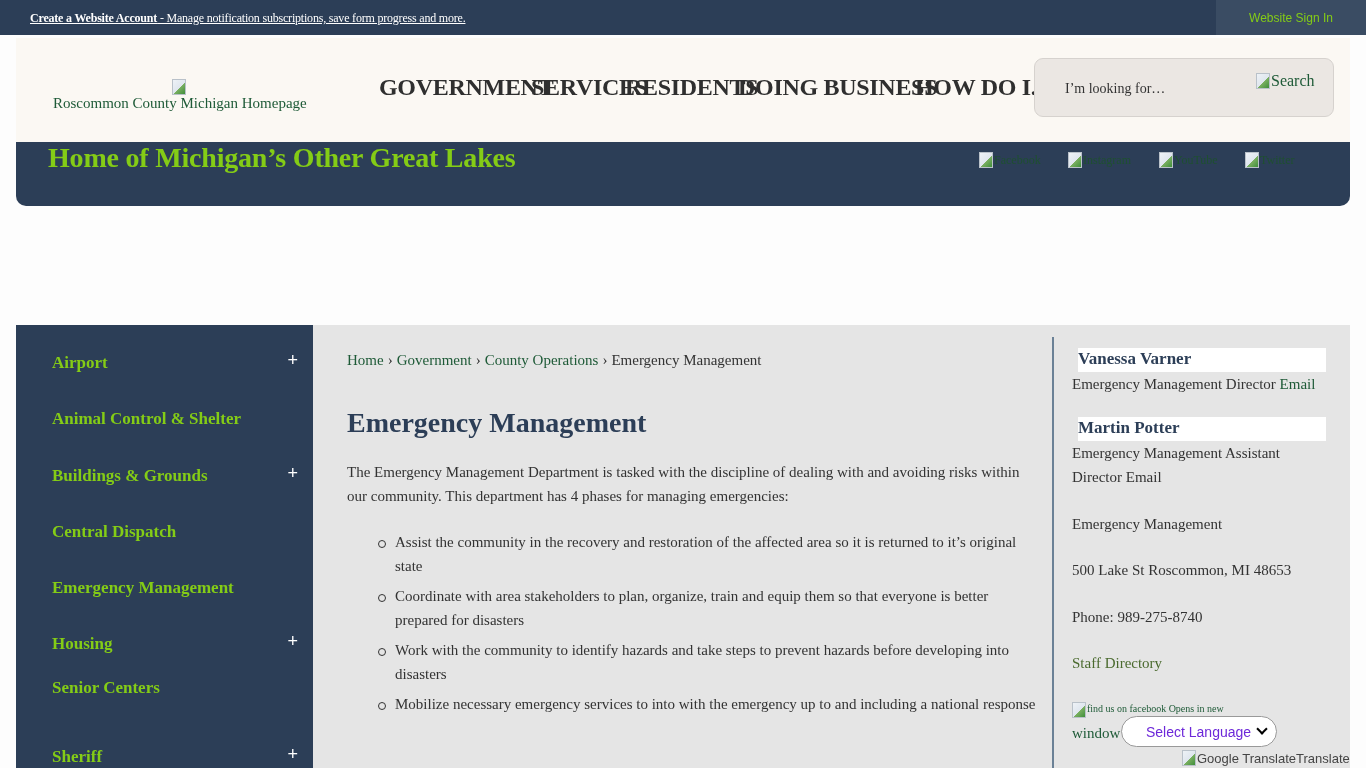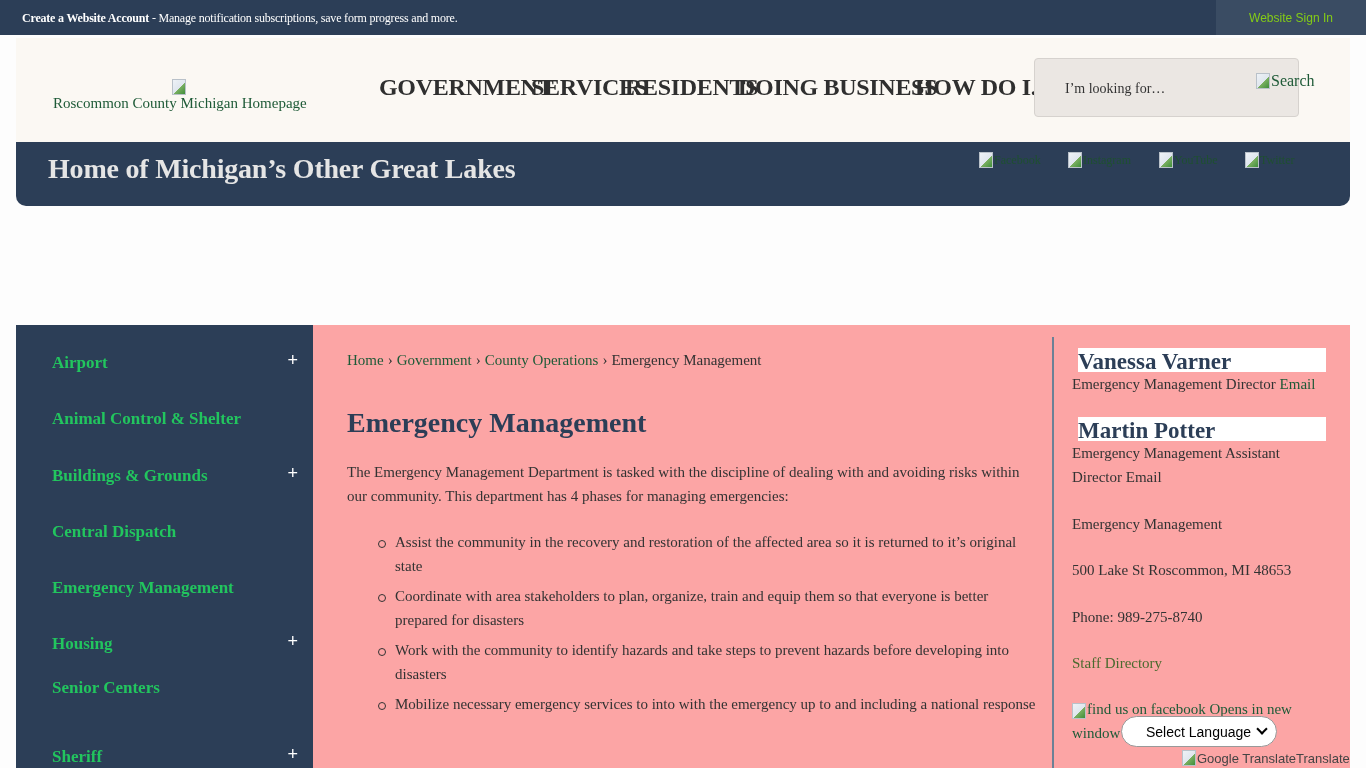--- a/index.html
+++ b/index.html
@@ -11,21 +11,21 @@
       position: relative;
     }
     a { color: #1e5a37; }
 
     
     .topbar {
       position: absolute; left: 0; top: 0; width: 1366px; height: 35px;
       background: #2c3e57; color: #fff;
       font-size: 12px; display: flex; align-items: center;
     }
-    .topbar .msg { position: absolute; left: 22px; top: 11px; letter-spacing: -0.2px; }
+    .topbar .msg { position: absolute; left: 30px; top: 11px; letter-spacing: -0.2px; text-decoration: underline; }
     .topbar .msg b { font-weight: bold; }
     .topbar .signin {
       position: absolute; right: 0; top: 0; width: 150px; height: 35px;
       background: #3a4c63; color: #84cc16;
       font-family: "Liberation Sans", "DejaVu Sans", sans-serif;
       font-size: 12px; display: flex; align-items: center; justify-content: center;
       cursor: pointer;
     }
 
     
@@ -44,70 +44,70 @@
     }
     .nav {
       position: absolute; left: 363px; top: 36px; height: 30px;
     }
     .nav-item {
       position: absolute; top: 0; white-space: nowrap;
       font-size: 24px; font-weight: bold; color: #2f2f2f; cursor: pointer;
       letter-spacing: -0.3px;
     }
     .search-box {
-      position: absolute; left: 1018px; top: 20px; width: 265px; height: 59px;
-      background: #ebe7e3; border: 1px solid #d6d2ce; border-radius: 4px;
+      position: absolute; left: 1018px; top: 20px; width: 300px; height: 59px;
+      background: #ebe7e3; border: 1px solid #d6d2ce; border-radius: 9px;
     }
     .search-input {
       position: absolute; left: 30px; top: 20px; width: 180px; height: 20px;
       border: none; background: transparent; font-family: "Liberation Serif", serif;
       font-size: 14px; color: #333;
     }
     .search-input::placeholder { color: #333; }
     .search-btn {
       position: absolute; left: 221px; top: 13px; font-size: 16px;
       display: flex; align-items: center; cursor: pointer;
     }
 
     
     .banner {
       position: absolute; left: 16px; top: 142px; width: 1334px; height: 64px;
       background: #2c3e57; border-radius: 0 0 10px 10px;
     }
     .banner-title {
-      position: absolute; left: 32px; top: 11px; color: #e5e5e5;
+      position: absolute; left: 32px; top: 0; color: #84cc16;
       font-size: 28px; font-weight: bold; letter-spacing: -0.2px;
     }
     .social {
       position: absolute; top: 10px; display: flex; align-items: flex-end;
       font-size: 12px; color: #1e5a37; cursor: pointer;
     }
     .social .alt { color: #1e5030; }
 
     
     .sidebar {
       position: absolute; left: 16px; top: 325px; width: 297px; height: 443px;
       background: #2c3e57;
     }
     .side-item {
       position: absolute; left: 0; width: 297px; height: 56px; cursor: pointer;
     }
     .side-item .label {
-      position: absolute; left: 36px; top: 18px; color: #22c55e;
+      position: absolute; left: 36px; top: 18px; color: #84cc16;
       font-size: 17px; font-weight: bold;
     }
     .side-item .plus {
       position: absolute; right: 15px; top: 15px; color: #fff;
       font-size: 18px; font-family: "Liberation Sans", sans-serif;
     }
 
     
     .main {
       position: absolute; left: 313px; top: 325px; width: 1037px; height: 443px;
-      background: #fca5a5;
+      background: #e5e5e5;
     }
     .breadcrumb {
       position: absolute; left: 34px; top: 27px; font-size: 15px; color: #333;
     }
     .breadcrumb a { cursor: pointer; }
     .breadcrumb .sep { margin: 0 4px; }
     .page-title {
       position: absolute; left: 34px; top: 82px; font-size: 28px; font-weight: bold;
       color: #2c3e57;
     }
@@ -127,31 +127,31 @@
     }
 
     
     .contact {
       position: absolute; left: 1052px; top: 337px; width: 298px; height: 431px;
       border-left: 2px solid #6b8196;
       font-size: 15px; color: #333;
     }
     .contact .name {
       position: absolute; left: 24px; width: 248px; height: 24px;
-      background: #fff; font-size: 23px; font-weight: bold; color: #2c3e57;
+      background: #fff; font-size: 17px; font-weight: bold; color: #2c3e57;
       padding-top: 1px;
     }
     .contact .line { position: absolute; left: 18px; line-height: 24px; white-space: nowrap; }
     .contact a { cursor: pointer; }
 
     
     .translate-select {
       position: absolute; left: 1121px; top: 716px; width: 156px; height: 31px;
       background: #fff; border: 1px solid #999; border-radius: 16px;
-      font-family: "Liberation Sans", sans-serif; font-size: 14px; color: #000000;
+      font-family: "Liberation Sans", sans-serif; font-size: 14px; color: #6d28d9;
       display: flex; align-items: center; padding-left: 24px; cursor: pointer;
     }
     .translate-select .chev {
       position: absolute; right: 10px; top: 8px; width: 8px; height: 8px;
       border-right: 2px solid #000; border-bottom: 2px solid #000;
       transform: rotate(45deg);
     }
     .gt-credit {
       position: absolute; left: 1182px; top: 750px;
       font-family: "Liberation Sans", sans-serif; font-size: 13px; color: #444;
@@ -271,21 +271,21 @@
   <div class="line" style="top:128px">
     <span>Director</span>
     <a style="color:#333">Email</a>
   </div>
 
   <div class="line" style="top:175px">Emergency Management</div>
   <div class="line" style="top:221px">500 Lake St Roscommon, MI 48653</div>
   <div class="line" style="top:268px">Phone: 989-275-8740</div>
   <div class="line" style="top:314px"><a style="color:#4a6a2e">Staff Directory</a></div>
 
-  <a class="line" style="top:360px; font-size:15px">
+  <a class="line" style="top:360px; font-size:10px">
     <span class="broken-img"></span><span>find us on facebook Opens in new</span>
   </a>
   <a class="line" style="top:384px; font-size:15px">window</a>
 </div>
 
 <div class="translate-select">
   <span>Select Language</span>
   <span class="chev"></span>
 </div>
 <div class="gt-credit">

